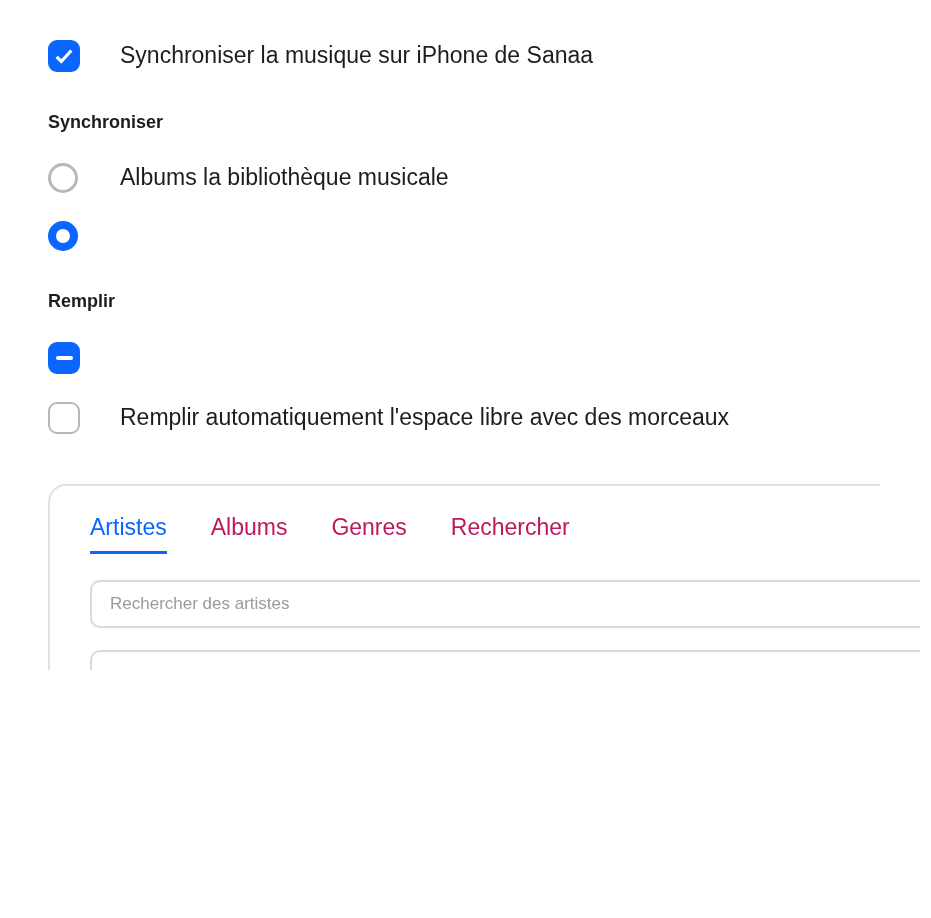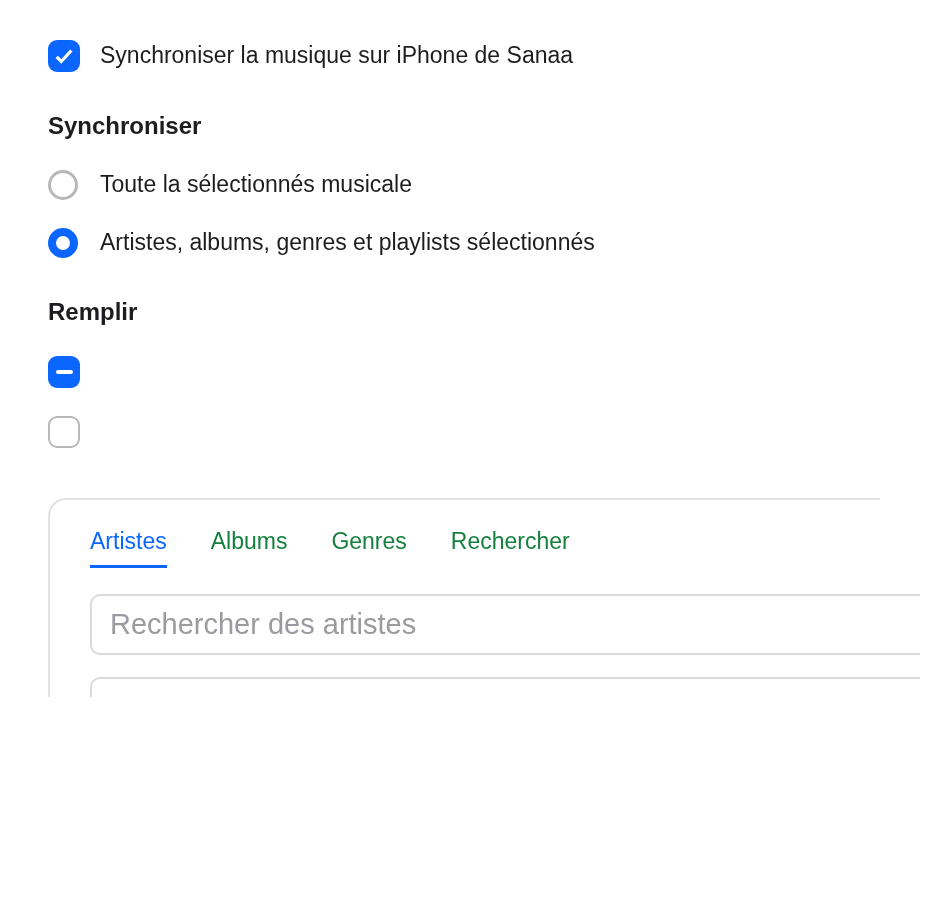--- a/index.html
+++ b/index.html
@@ -66,54 +66,55 @@
       align-items: center;
       justify-content: center;
     }
     .radio.selected {
       border-color: #0a66ff;
       border-width: 8px;
     }
     .label {
       font-size: 23px;
       line-height: 1.3;
+      margin-left: 20px;
     }
     .section-title {
       font-weight: 700;
-      font-size: 24px;
+      font-size: 18px;
       margin: 40px 0 30px 0;
     }
     .panel {
       margin-top: 50px;
       margin-left: 0;
       border: 2px solid #e2e2e6;
       border-right: none;
       border-bottom: none;
       border-radius: 18px 0 0 0;
       padding: 28px 0 0 40px;
       width: 832px;
     }
     .tabs {
       display: flex;
       gap: 44px;
       margin-bottom: 26px;
     }
     .tab {
       font-size: 23px;
-      color: #15803d;
+      color: #be185d;
       padding-bottom: 10px;
       cursor: pointer;
     }
     .tab.active {
       color: #0a66ff;
       border-bottom: 3px solid #0a66ff;
     }
     .search-input {
       width: 830px;
-      font-size: 29px;
+      font-size: 17px;
       padding: 12px 18px;
       border: 2px solid #d9d9de;
       border-right: none;
       border-radius: 10px 0 0 10px;
       color: #1d1d1f;
       outline: none;
       font-family: inherit;
     }
     .search-input::placeholder {
       color: #9a9aa0;
@@ -137,36 +138,36 @@
       <polyline points="4,13 9,18 20,6"></polyline>
     </svg>
   </div>
   <span class="label">Synchroniser la musique sur iPhone de Sanaa</span>
 </div>
 
 <div class="section-title">Synchroniser</div>
 
 <div class="row">
   <div class="radio"></div>
-  <span class="label">Toute la sélectionnés musicale</span>
+  <span class="label">Albums la bibliothèque musicale</span>
 </div>
 
 <div class="row">
   <div class="radio selected"></div>
-  <span class="label">Artistes, albums, genres et playlists sélectionnés</span>
 </div>
 
 <div class="section-title">Remplir</div>
 
 <div class="row">
   <div class="checkbox mixed"></div>
 </div>
 
 <div class="row">
   <div class="checkbox unchecked"></div>
+  <span class="label">Remplir automatiquement l'espace libre avec des morceaux</span>
 </div>
 
 <div class="panel">
   <div class="tabs">
     <div class="tab active">Artistes</div>
     <div class="tab">Albums</div>
     <div class="tab">Genres</div>
     <div class="tab">Rechercher</div>
   </div>
   <input type="text" class="search-input" placeholder="Rechercher des artistes" style="">

